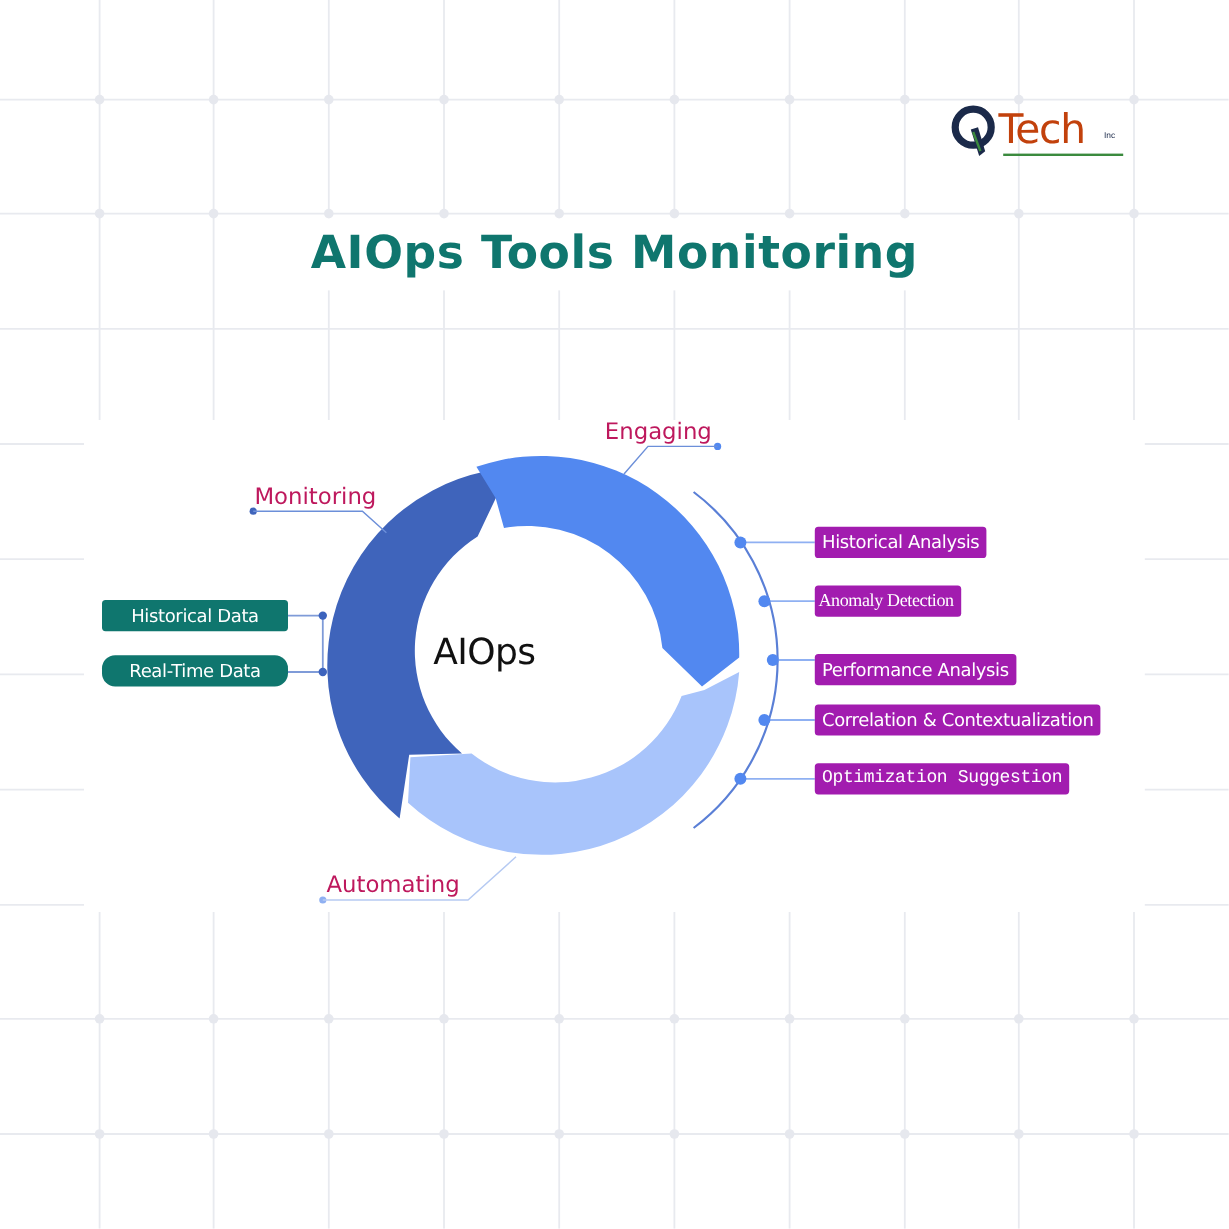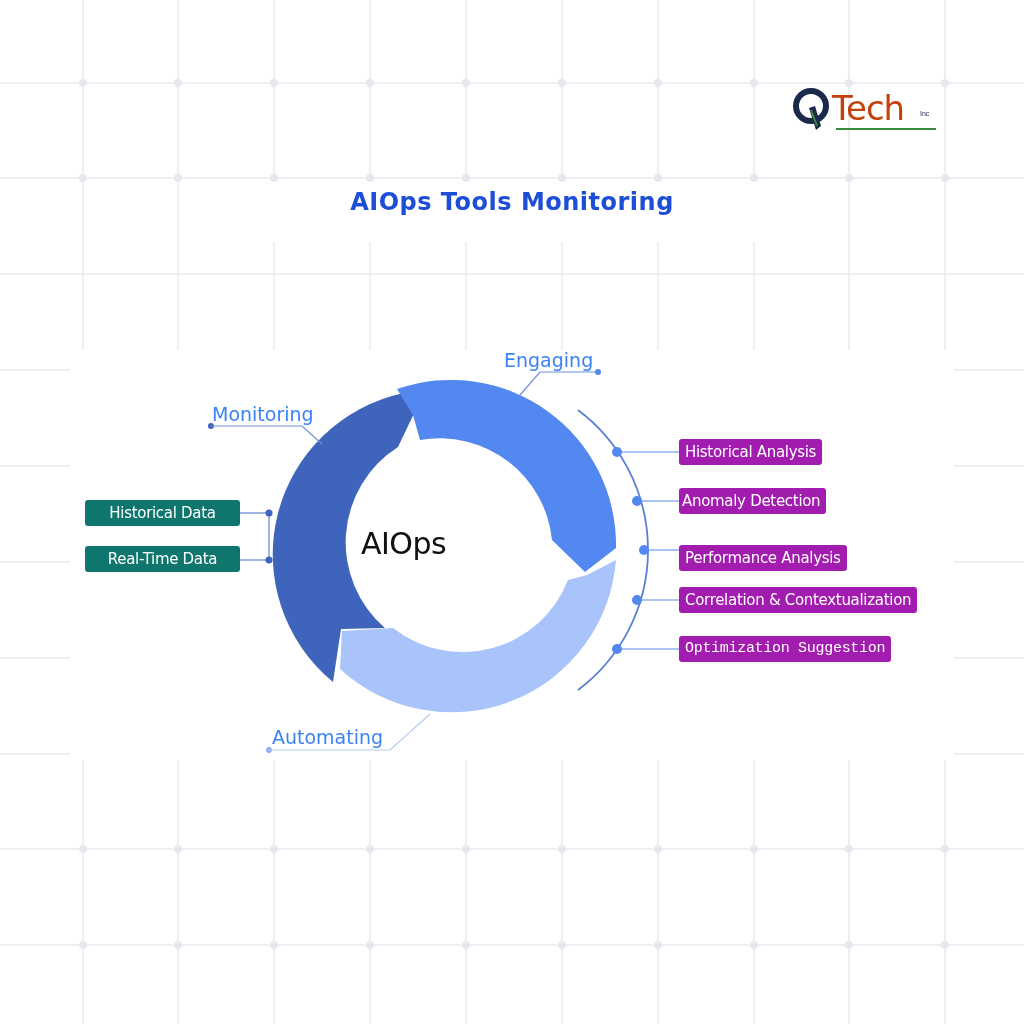--- a/index.html
+++ b/index.html
@@ -25,31 +25,31 @@
       font-family: "DejaVu Sans", sans-serif; font-weight: normal;
     }
     .logo-inc {
       position: absolute; left: 128px; top: 24px; font-size: 7px; color: #1b2a4a;
     }
     .logo-underline {
       position: absolute; left: 44px; top: 42px; width: 100px; height: 2px; background: #3b8a3e;
     }
     .title {
       position: absolute; left: 0; top: 188px; width: 1024px; text-align: center;
-      font-size: 24px; font-weight: bold; color: #1d4ed8; letter-spacing: 0.5px;
+      font-size: 38px; font-weight: bold; color: #0f766e; letter-spacing: 0.5px;
       font-family: "DejaVu Sans", sans-serif;
     }
     #diagram { position: absolute; left: 0; top: 0; width: 1024px; height: 1024px; }
     .center-label {
       position: absolute; left: 361px; top: 526px; width: 200px; text-align: left;
       font-size: 30px; font-weight: normal; color: #111111;
       font-family: "DejaVu Sans", sans-serif; letter-spacing: -0.5px;
     }
     .stage-label {
-      position: absolute; font-size: 19px; color: #3b82f6;
+      position: absolute; font-size: 19px; color: #be185d;
       font-family: "DejaVu Sans", sans-serif;
     }
     .pill {
       position: absolute; height: 26px; line-height: 26px; border-radius: 3px;
       color: #ffffff; font-size: 15px; padding: 0 6px; white-space: nowrap;
       font-family: "DejaVu Sans", sans-serif; letter-spacing: -0.3px;
     }
     .pill.dark { background: #0f766e; text-align: center; }
     .pill.light { background: #a21caf; }
   </style>
@@ -200,19 +200,19 @@
   </g>
 </svg>
 
 <div class="center-label">AIOps</div>
 
 <div class="stage-label" style="left:212px;top:403px;">Monitoring</div>
 <div class="stage-label" style="left:504px;top:349px;">Engaging</div>
 <div class="stage-label" style="left:272px;top:726px;">Automating</div>
 
 <div class="pill dark" style="left:85px;top:500px;width:143px;">Historical Data</div>
-<div class="pill dark" style="left:85px;top:546px;width:143px;">Real-Time Data</div>
+<div class="pill dark" style="left:85px;top:546px;width:143px;border-radius:11px;">Real-Time Data</div>
 
 <div class="pill light" style="left:679px;top:439px;">Historical Analysis</div>
-<div class="pill light" style="left:679px;top:488px;padding-left:3px;">Anomaly Detection</div>
+<div class="pill light" style="left:679px;top:488px;padding-left:3px;font-family:Liberation Serif, serif;">Anomaly Detection</div>
 <div class="pill light" style="left:679px;top:545px;">Performance Analysis</div>
 <div class="pill light" style="left:679px;top:587px;">Correlation &amp; Contextualization</div>
 <div class="pill light" style="left:679px;top:636px;font-family:Liberation Mono, monospace;">Optimization Suggestion</div>
 
 </body></html>

